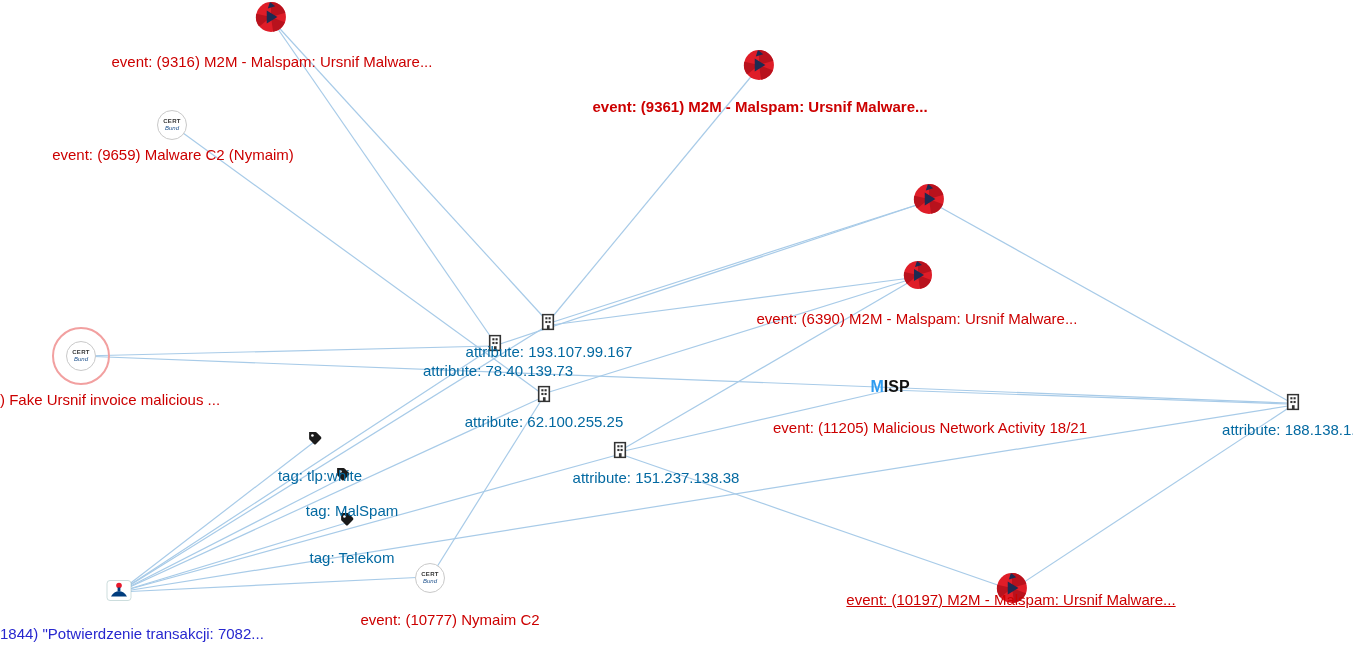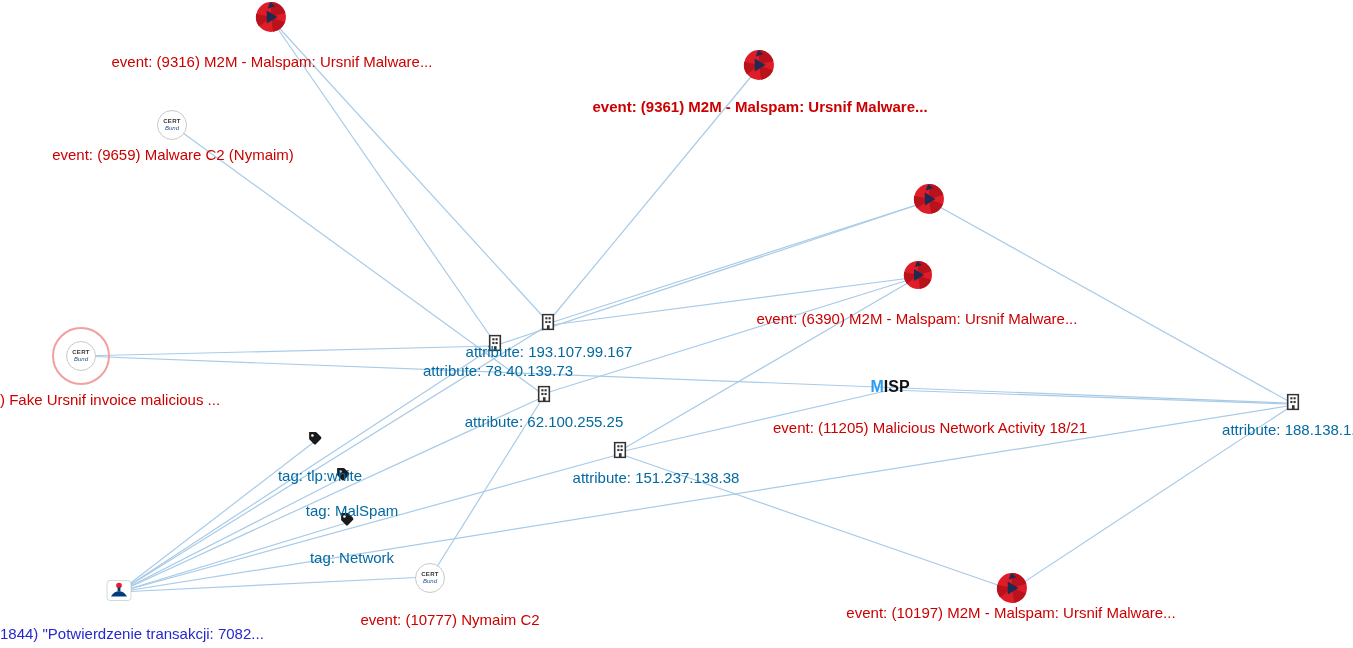--- a/index.html
+++ b/index.html
@@ -215,30 +215,30 @@
   <div class="node" style="left:347px; top:521px;">
     <svg width="15" height="15" viewBox="0 0 14 14">
         <path d="M1.5 1.5 h6 a1.5 1.5 0 0 1 1 .4 l4 4 a1.5 1.5 0 0 1 0 2.1 l-4.5 4.5 a1.5 1.5 0 0 1 -2.1 0 l-4 -4 a1.5 1.5 0 0 1 -.4 -1 z" fill="#1a1a1a"></path>
         <circle cx="4.6" cy="4.6" r="1.2" fill="#fff"></circle>
       </svg>
   </div>
 
   <div class="nlabel event-label" style="left:272px; top:53px;">event: (9316) M2M - Malspam: Ursnif Malware...</div>
   <div class="nlabel event-label" style="left:760px; top:98px;font-weight:bold;">event: (9361) M2M - Malspam: Ursnif Malware...</div>
   <div class="nlabel event-label" style="left:917px; top:310px;">event: (6390) M2M - Malspam: Ursnif Malware...</div>
-  <div class="nlabel event-label" style="left:1011px; top:604px;">event: (10197) M2M - Malspam: Ursnif Malware...</div>
+  <div class="nlabel event-label" style="left:1011px; top:591px;text-decoration:underline;">event: (10197) M2M - Malspam: Ursnif Malware...</div>
   <div class="nlabel event-label" style="left:173px; top:146px;">event: (9659) Malware C2 (Nymaim)</div>
   <div class="nlabel event-label clip" style="left:0px; top:391px;">) Fake Ursnif invoice malicious ...</div>
   <div class="nlabel event-label" style="left:435px; top:611px;margin-left:15px;">event: (10777) Nymaim C2</div>
   <div class="nlabel blue-label clip" style="left:0px; top:625px;">1844) "Potwierdzenie transakcji: 7082...</div>
   <div class="nlabel event-label" style="left:891px; top:419px;margin-left:39px;">event: (11205) Malicious Network Activity 18/21</div>
 
   <div class="nlabel attr-label" style="left:549px; top:343px;">attribute: 193.107.99.167</div>
   <div class="nlabel attr-label" style="left:498px; top:362px;">attribute: 78.40.139.73</div>
   <div class="nlabel attr-label" style="left:544px; top:413px;">attribute: 62.100.255.25</div>
   <div class="nlabel attr-label" style="left:620px; top:469px;margin-left:36px;">attribute: 151.237.138.38</div>
   <div class="nlabel attr-label" style="left:1293px; top:421px;">attribute: 188.138.1...</div>
 
   <div class="nlabel tag-label" style="left:320px; top:467px;">tag: tlp:white</div>
   <div class="nlabel tag-label" style="left:352px; top:502px;">tag: MalSpam</div>
-  <div class="nlabel tag-label" style="left:352px; top:549px;">tag: Network</div>
+  <div class="nlabel tag-label" style="left:352px; top:549px;">tag: Telekom</div>
 
 </div>
 
 </body></html>

